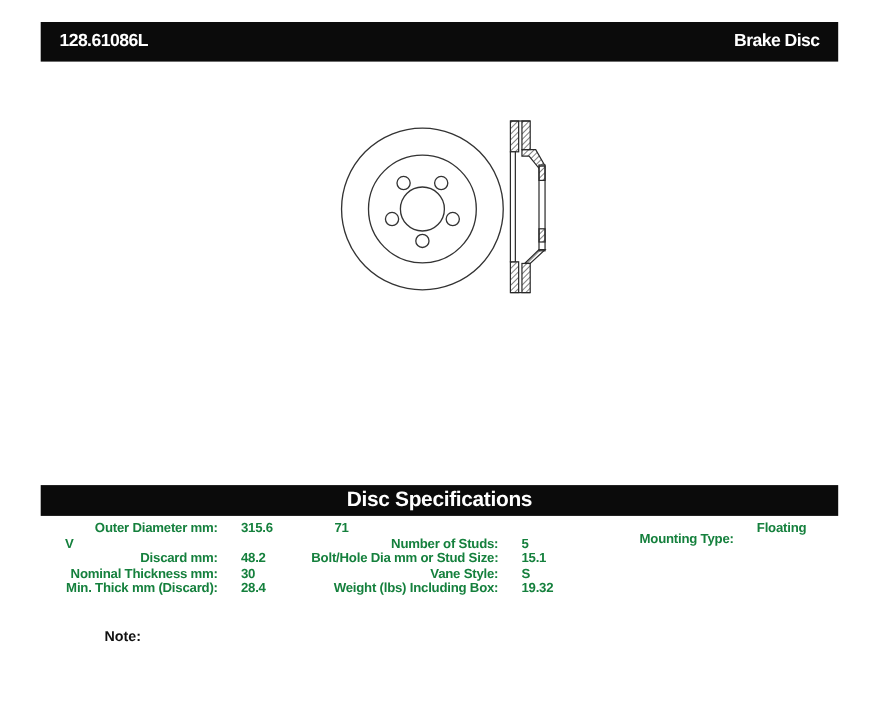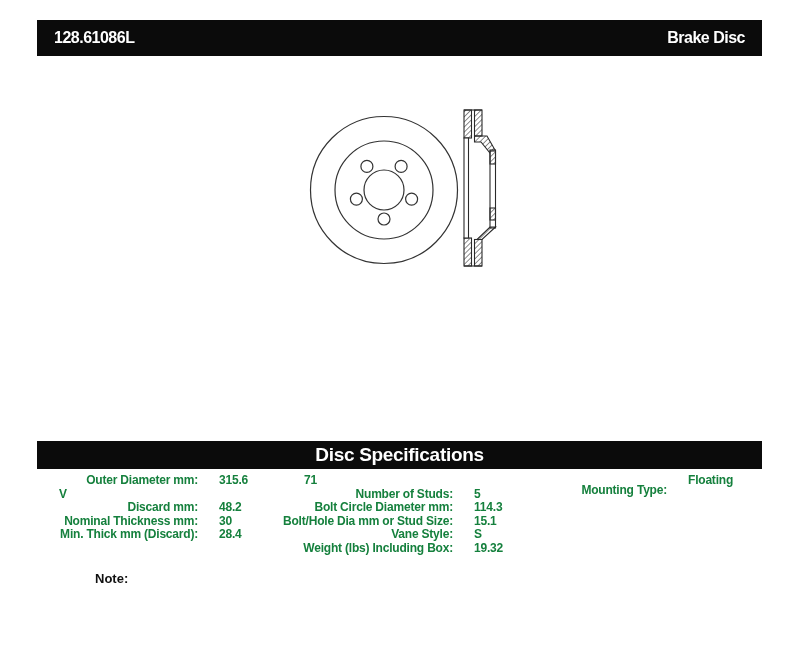--- a/index.html
+++ b/index.html
@@ -151,24 +151,20 @@
 
   <div class="spec-col col2">
     <div class="spec-row">
       <span class="val">71</span>
     </div>
     <div class="spec-row">
       <span class="lbl">Number of Studs:</span>
       <span class="val">5</span>
     </div>
     <div class="spec-row">
-      <span class="lbl">Bolt Circle Diameter mm:</span>
-      <span class="val">114.3</span>
-    </div>
-    <div class="spec-row">
       <span class="lbl">Bolt/Hole Dia mm or Stud Size:</span>
       <span class="val">15.1</span>
     </div>
     <div class="spec-row">
       <span class="lbl">Vane Style:</span>
       <span class="val">S</span>
     </div>
     <div class="spec-row">
       <span class="lbl">Weight (lbs) Including Box:</span>
       <span class="val">19.32</span>

